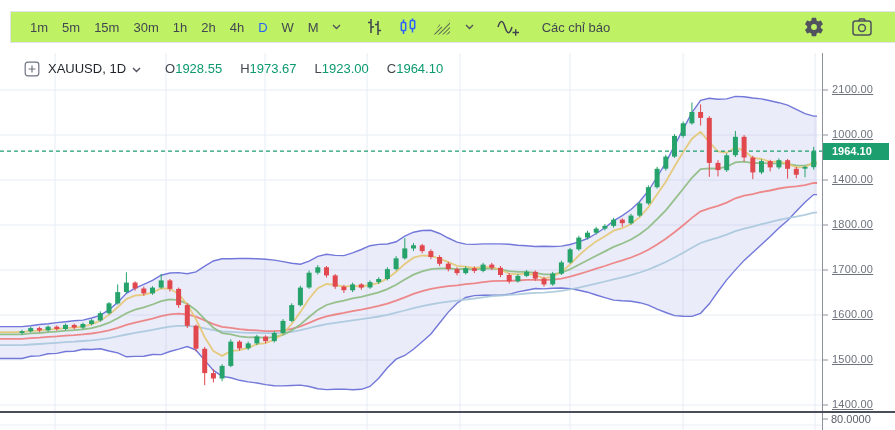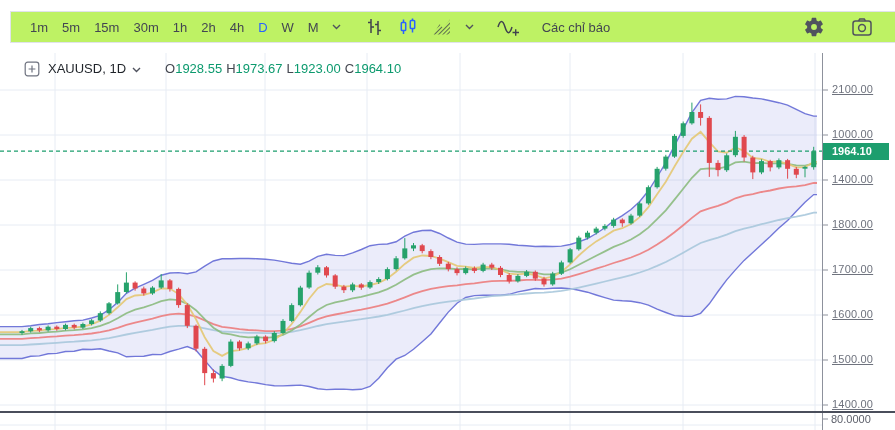--- a/index.html
+++ b/index.html
@@ -19,21 +19,21 @@
   #chart-wrap svg{position:absolute;left:0;top:0;}
   .axis-line{position:absolute;left:822px;top:53px;width:1px;bottom:0;background:#8d919c;z-index:4;}
   .price-label{position:absolute;left:832px;font-size:11px;color:#6e727d;z-index:5;letter-spacing:0.2px;text-decoration:underline;}
   .badge{position:absolute;left:823px;top:143px;width:66px;height:17px;color:#fff;
     font-size:11px;font-weight:bold;line-height:17px;padding-left:9px;box-sizing:border-box;z-index:6;}
   .sub-label{position:absolute;left:831px;top:413px;font-size:11px;color:#5c5f6a;z-index:7;}
   .separator{position:absolute;left:0;top:411px;width:895px;height:2px;background:#4a4e5b;z-index:6;cursor:row-resize;}
   
   .legend{position:absolute;left:24px;top:61px;display:flex;align-items:flex-start;z-index:10;font-size:13px;}
   .legend .sym{color:#1f2329;margin:0 4px 0 8px;cursor:pointer;}
-  .legend .ohlc{display:flex;margin-left:22px;gap:4px;}
+  .legend .ohlc{display:flex;margin-left:22px;gap:18px;}
   .pair .k{color:#43464f;}
   .pair .v{color:#0c9a6e;}
 </style>
 </head>
 <body>
 
 <div id="chart-wrap">
     <svg width="895" height="430" viewBox="0 0 895 430">
        <defs>
         <clipPath id="pane">

